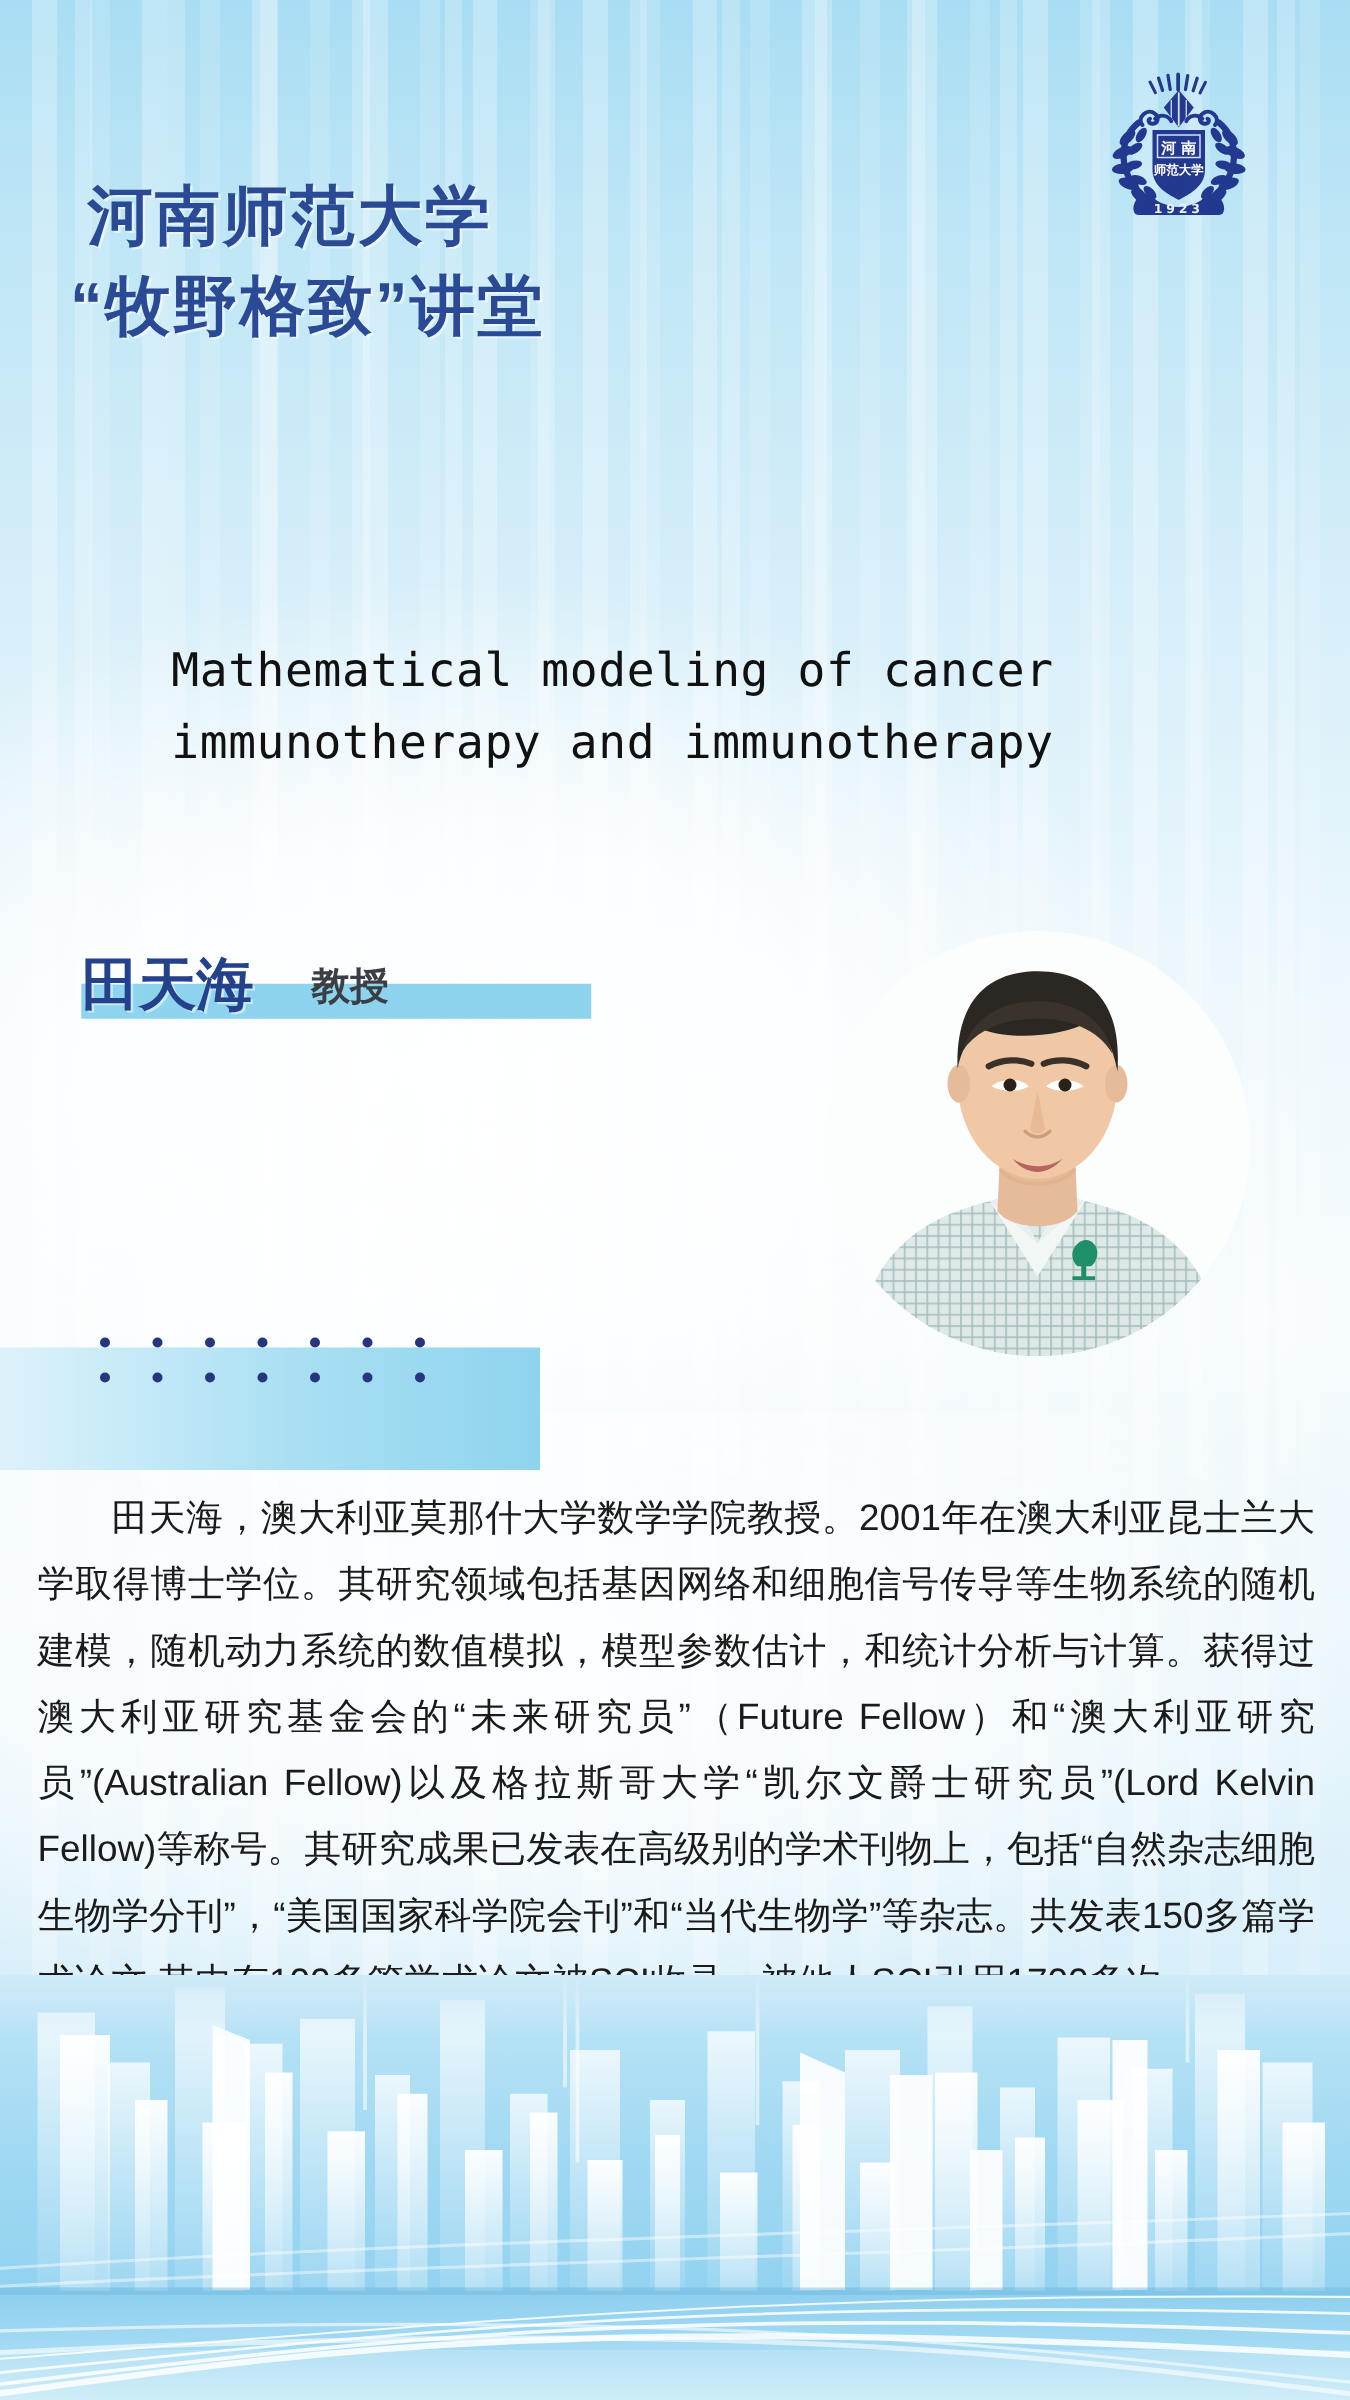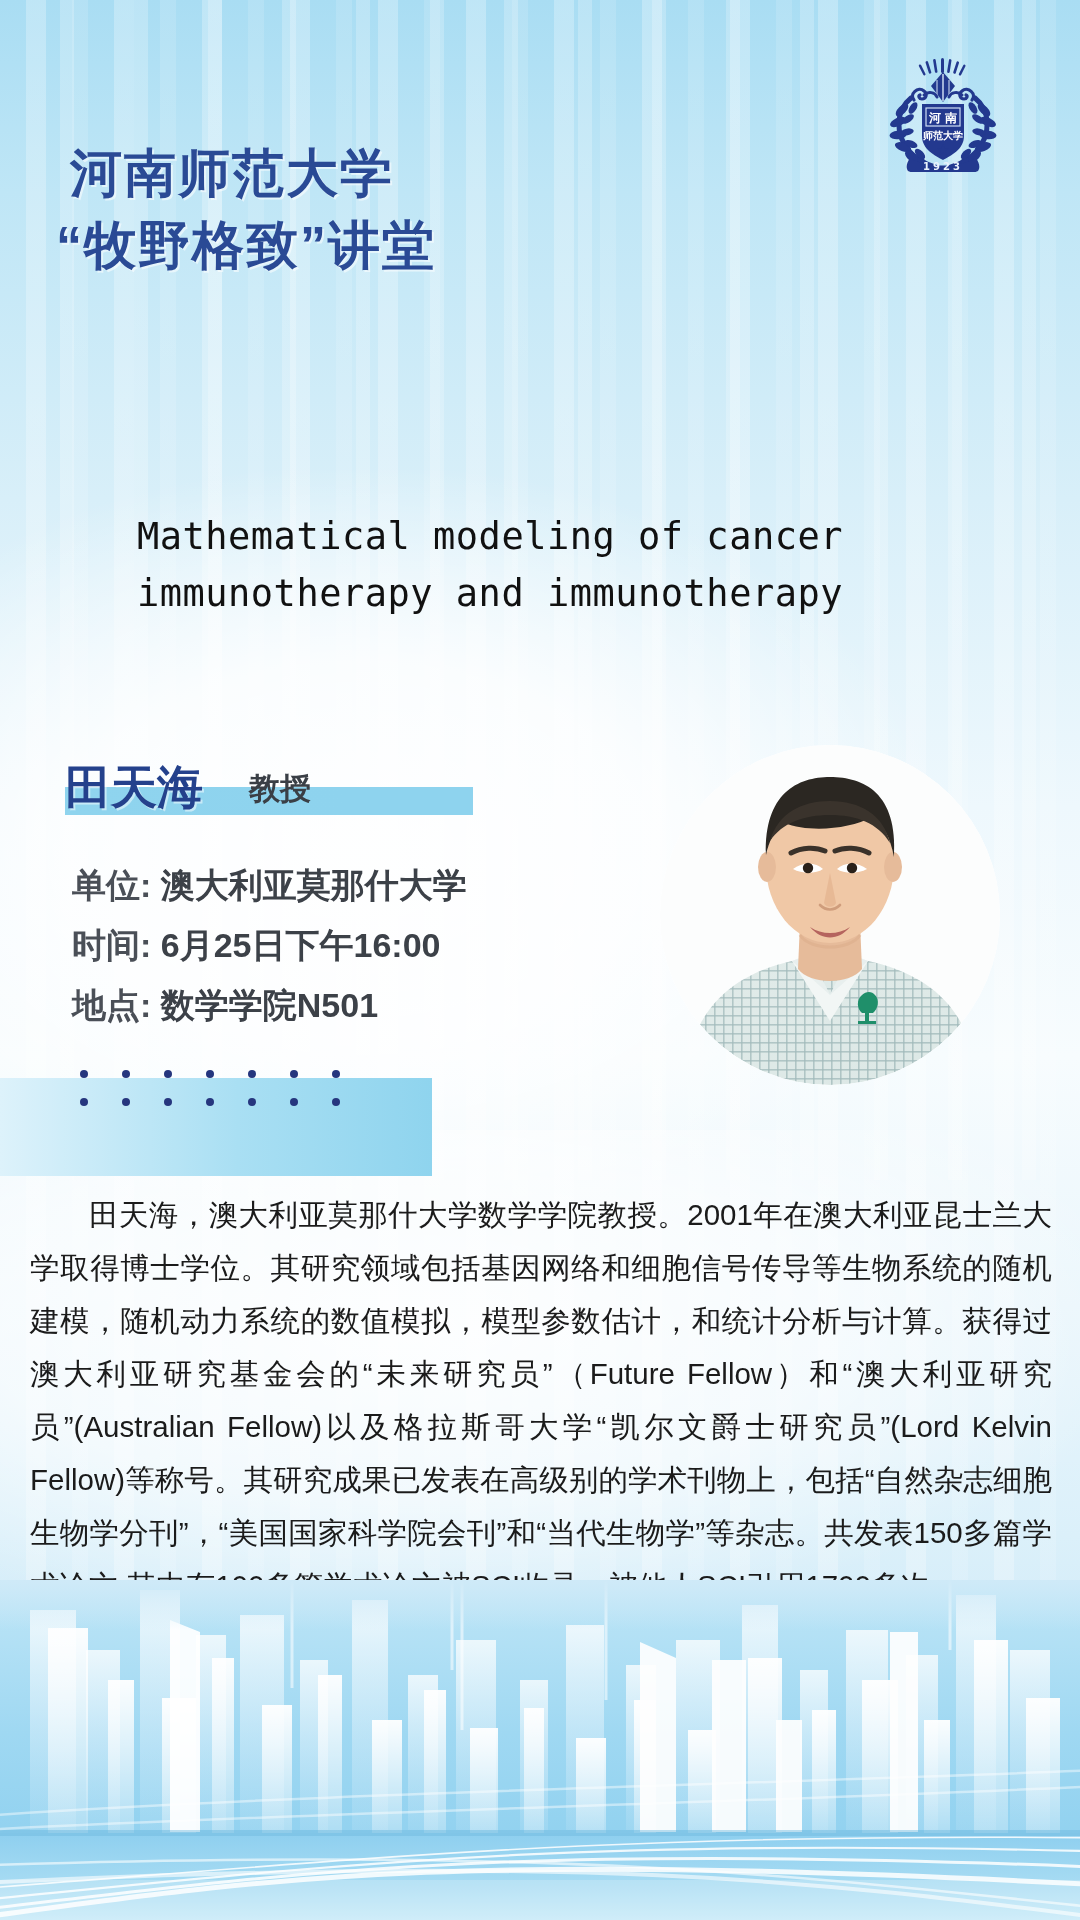--- a/index.html
+++ b/index.html
@@ -298,34 +298,20 @@
       </g>
     </svg>
   </div>
 
   <div class="name-bar"></div>
   <div class="name-row">
     <span class="speaker-name">田天海</span>
     <span class="speaker-title">教授</span>
   </div>
 
-  <div class="details">
-    <div class="detail-line">
-      <span class="lbl">单位:</span>
-      <span class="val">澳大利亚莫那什大学</span>
-    </div>
-    <div class="detail-line">
-      <span class="lbl">时间:</span>
-      <span class="val">6月25日下午16:00</span>
-    </div>
-    <div class="detail-line">
-      <span class="lbl">地点:</span>
-      <span class="val">数学学院N501</span>
-    </div>
-  </div>
 
   <div class="blue-block"></div>
   <div class="dots">
     <div class="dot-row">
       <span class="dot"></span>
       <span class="dot"></span>
       <span class="dot"></span>
       <span class="dot"></span>
       <span class="dot"></span>
       <span class="dot"></span>

